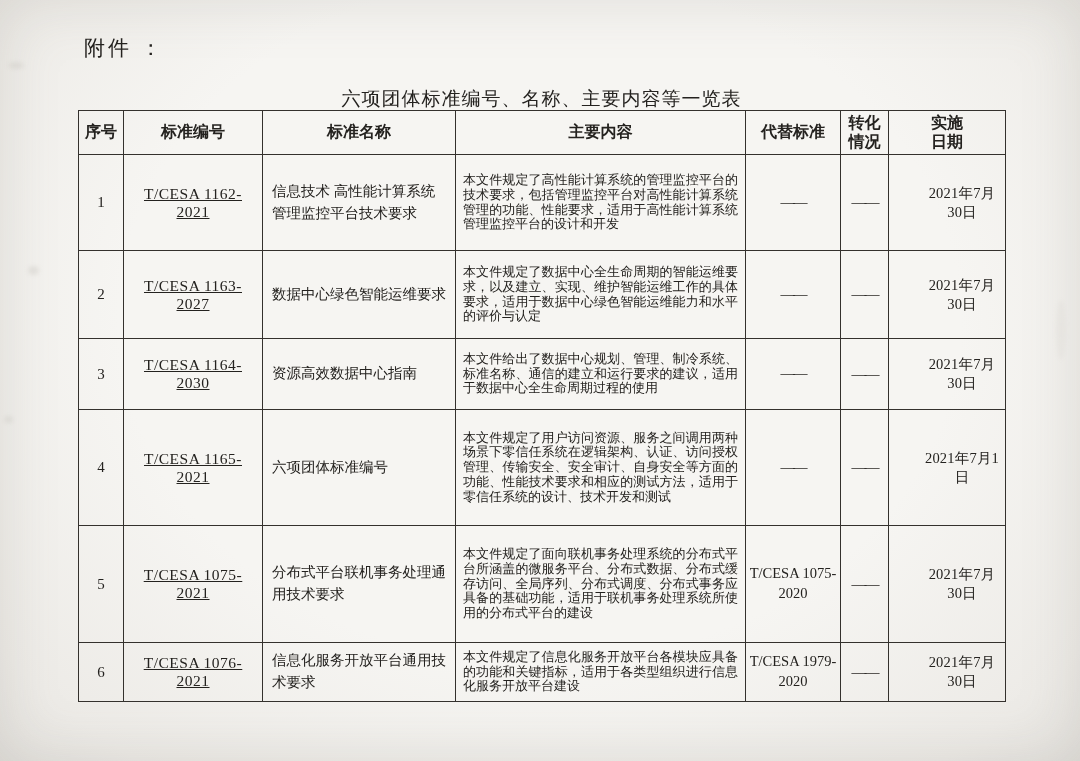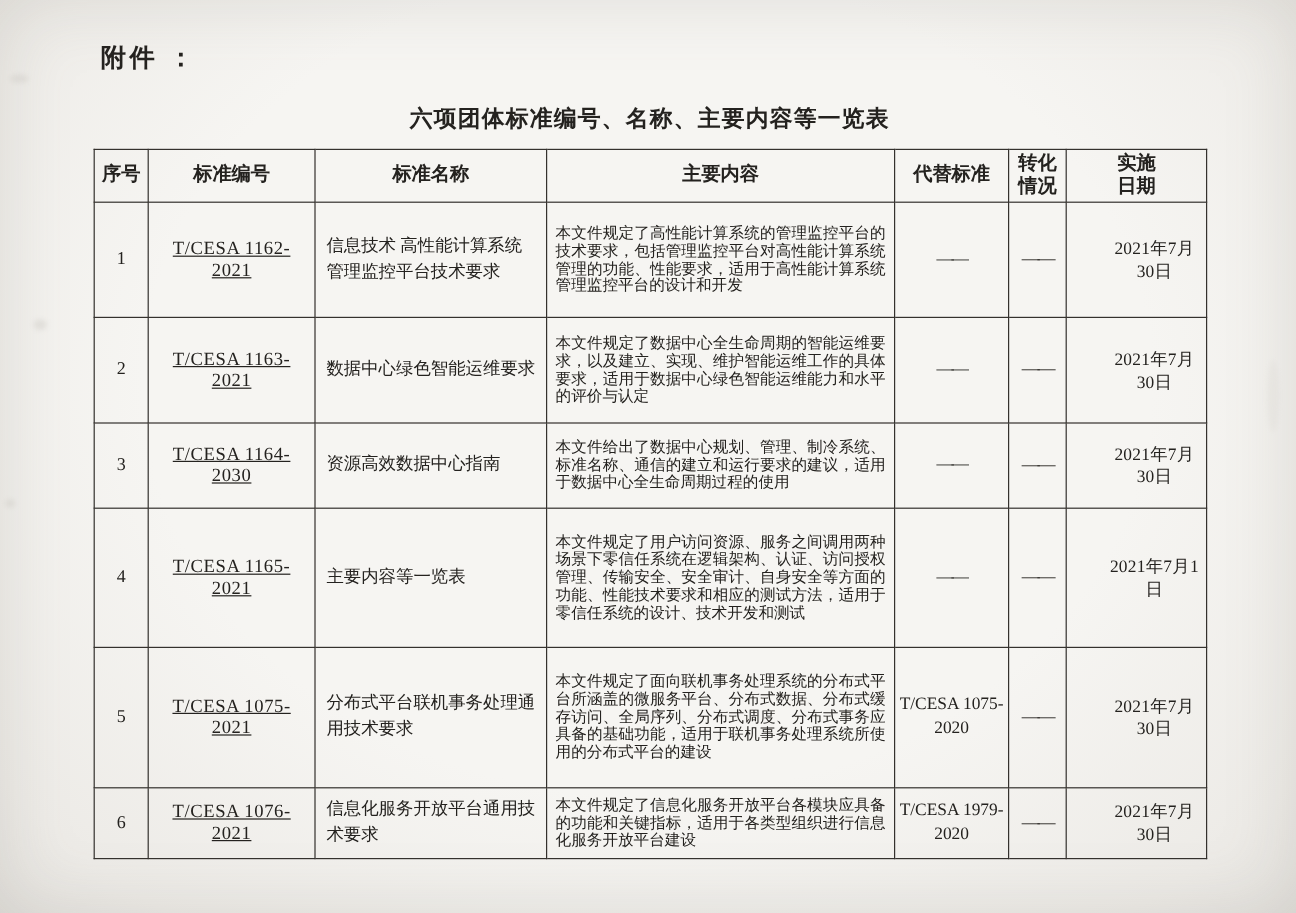--- a/index.html
+++ b/index.html
@@ -20,35 +20,35 @@
     position: absolute;
     background: #cfccc6;
     border-radius: 50%;
     filter: blur(2px);
     opacity: 0.45;
   }
   .attachment-label {
     position: absolute;
     left: 84px; top: 34px;
     font-size: 21px;
-    font-weight: bold;
+    font-weight: normal;
     letter-spacing: 3px;
   }
   .doc-title {
     position: absolute;
     left: 78px; top: 86px;
     width: 927px;
     text-align: center;
     font-size: 19px;
-    font-weight: bold;
+    font-weight: normal;
     letter-spacing: 1px;
   }
   table.standards {
     position: absolute;
-    left: 78px; top: 124px;
+    left: 78px; top: 110px;
     width: 927px;
     border-collapse: collapse;
     table-layout: fixed;
   }
   .standards th, .standards td {
     border: 1.6px solid #34312d;
     overflow: hidden;
     vertical-align: middle;
   }
   .standards thead tr { height: 44px; }
@@ -128,40 +128,40 @@
         <td class="serial-cell">1</td>
         <td class="code-cell">T/CESA 1162-2021</td>
         <td class="name-cell">信息技术 高性能计算系统管理监控平台技术要求</td>
         <td class="content-cell">本文件规定了高性能计算系统的管理监控平台的技术要求，包括管理监控平台对高性能计算系统管理的功能、性能要求，适用于高性能计算系统管理监控平台的设计和开发</td>
         <td class="replaced-standard-cell dash">——</td>
         <td class="conversion-cell dash">——</td>
         <td class="date-cell">2021年7月30日</td>
       </tr>
       <tr>
         <td class="serial-cell">2</td>
-        <td class="code-cell">T/CESA 1163-2021</td>
+        <td class="code-cell">T/CESA 1163-2027</td>
         <td class="name-cell">数据中心绿色智能运维要求</td>
         <td class="content-cell">本文件规定了数据中心全生命周期的智能运维要求，以及建立、实现、维护智能运维工作的具体要求，适用于数据中心绿色智能运维能力和水平的评价与认定</td>
         <td class="replaced-standard-cell dash">——</td>
         <td class="conversion-cell dash">——</td>
         <td class="date-cell">2021年7月30日</td>
       </tr>
       <tr>
         <td class="serial-cell">3</td>
         <td class="code-cell">T/CESA 1164-2030</td>
         <td class="name-cell">资源高效数据中心指南</td>
         <td class="content-cell">本文件给出了数据中心规划、管理、制冷系统、标准名称、通信的建立和运行要求的建议，适用于数据中心全生命周期过程的使用</td>
         <td class="replaced-standard-cell dash">——</td>
         <td class="conversion-cell dash">——</td>
         <td class="date-cell">2021年7月30日</td>
       </tr>
       <tr>
         <td class="serial-cell">4</td>
         <td class="code-cell">T/CESA 1165-2021</td>
-        <td class="name-cell">主要内容等一览表</td>
+        <td class="name-cell">六项团体标准编号</td>
         <td class="content-cell">本文件规定了用户访问资源、服务之间调用两种场景下零信任系统在逻辑架构、认证、访问授权管理、传输安全、安全审计、自身安全等方面的功能、性能技术要求和相应的测试方法，适用于零信任系统的设计、技术开发和测试</td>
         <td class="replaced-standard-cell dash">——</td>
         <td class="conversion-cell dash">——</td>
         <td class="date-cell">2021年7月1日</td>
       </tr>
       <tr>
         <td class="serial-cell">5</td>
         <td class="code-cell">T/CESA 1075-2021</td>
         <td class="name-cell">分布式平台联机事务处理通用技术要求</td>
         <td class="content-cell">本文件规定了面向联机事务处理系统的分布式平台所涵盖的微服务平台、分布式数据、分布式缓存访问、全局序列、分布式调度、分布式事务应具备的基础功能，适用于联机事务处理系统所使用的分布式平台的建设</td>

